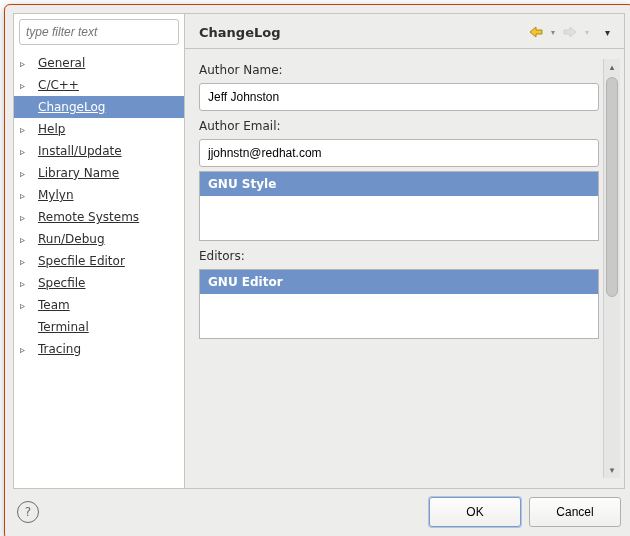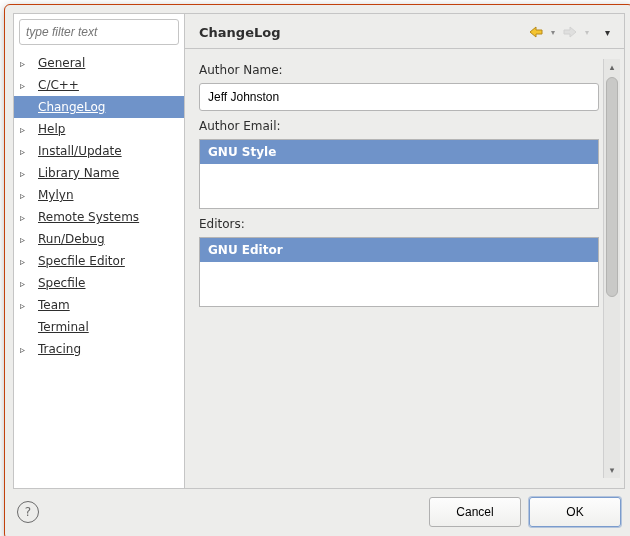--- a/index.html
+++ b/index.html
@@ -306,20 +306,21 @@
         </div>
       </div>
 
       <div class="content-body">
         <div class="form-col">
 
           <div class="field-label">Author Name:</div>
           <input class="text-input" type="text" value="Jeff Johnston" style="">
 
           <div class="field-label">Author Email:</div>
+          <input class="text-input" type="text" value="jjohnstn@redhat.com" style="">
 
           <div class="listbox" id="formatters-list">
               <div class="list-item selected">GNU Style</div>
             </div>
 
           <div class="field-label">Editors:</div>
           <div class="listbox" id="editors-list">
               <div class="list-item selected">GNU Editor</div>
             </div>
 
@@ -332,18 +333,18 @@
       </div>
     </div>
 
   </div>
 
   <div class="button-bar">
     <div class="help-icon">
       <span>?</span>
     </div>
     <div class="btns">
+      <button class="btn default">OK</button>
       <button class="btn">Cancel</button>
-      <button class="btn default">OK</button>
     </div>
   </div>
 
 </div>
 
 </body></html>

